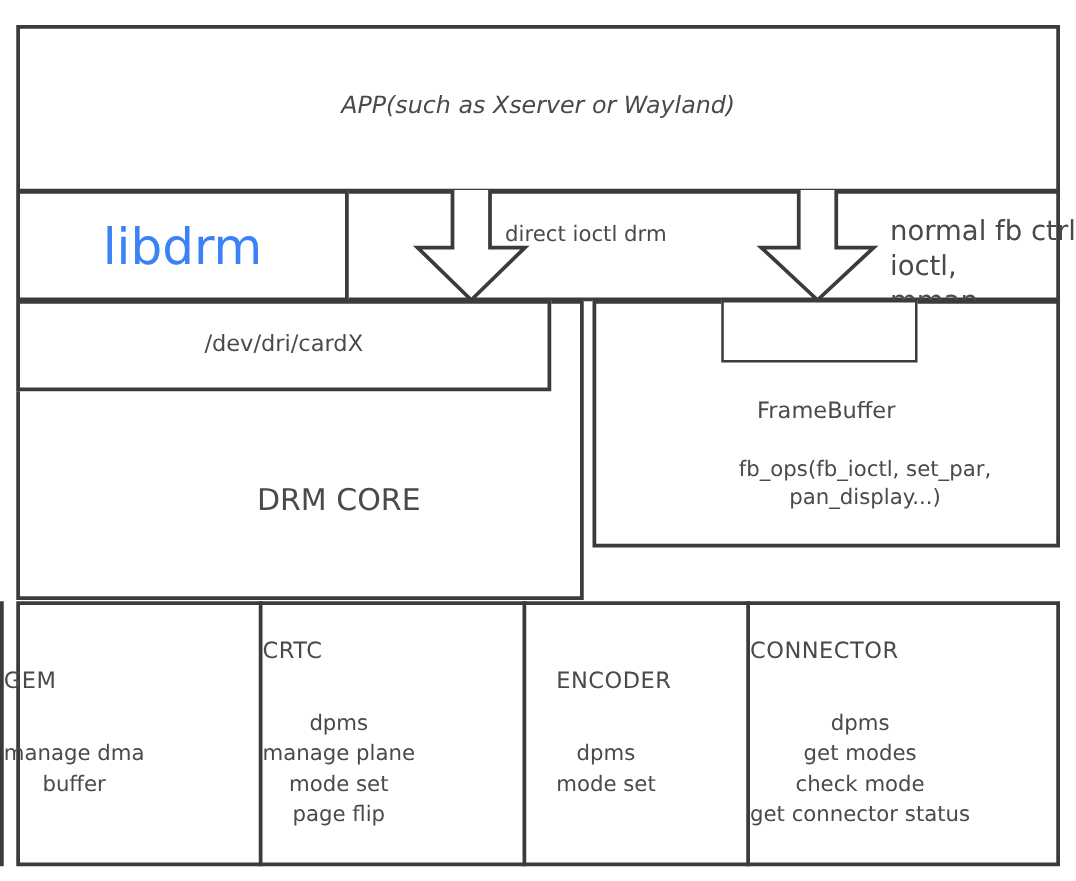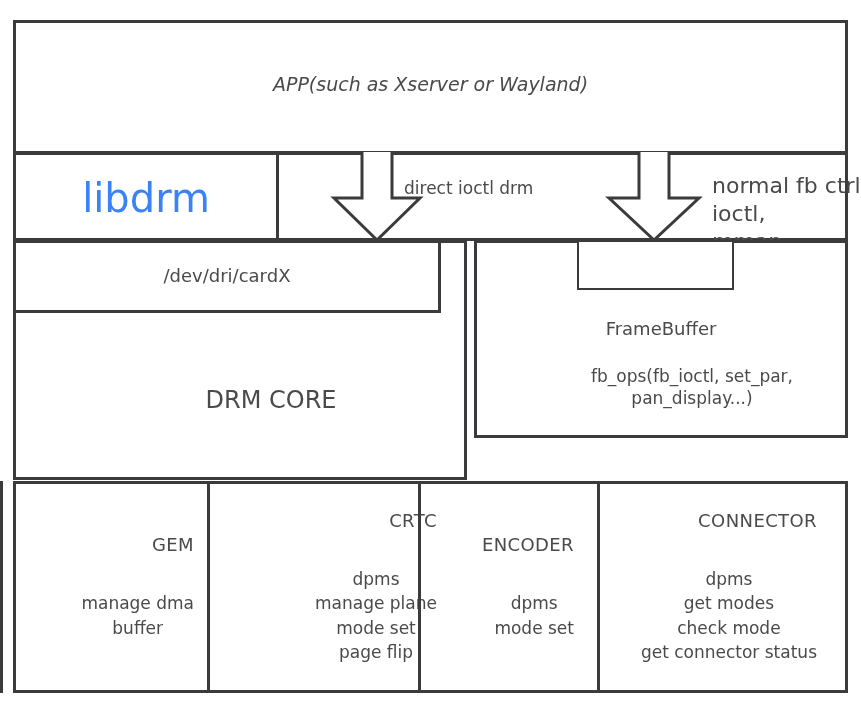--- a/index.html
+++ b/index.html
@@ -109,21 +109,21 @@
   
   #bottom-row { left: 13px; top: 481px; width: 835px; height: 212px; }
   .bottom-cell {
     position: absolute;
     top: 481px;
     height: 212px;
     box-sizing: border-box;
     border-left: 3px solid #3b3b3d;
     display: flex;
     flex-direction: column;
-    align-items: flex-end;
+    align-items: flex-start;
     justify-content: center;
     font-family: "DejaVu Sans", sans-serif;
   }
   .bottom-cell:first-of-type { border-left: none; }
   .cell-title {
     font-size: 18px;
     color: #4a4a4a;
     letter-spacing: 0.4px;
   }
   .cell-body {

